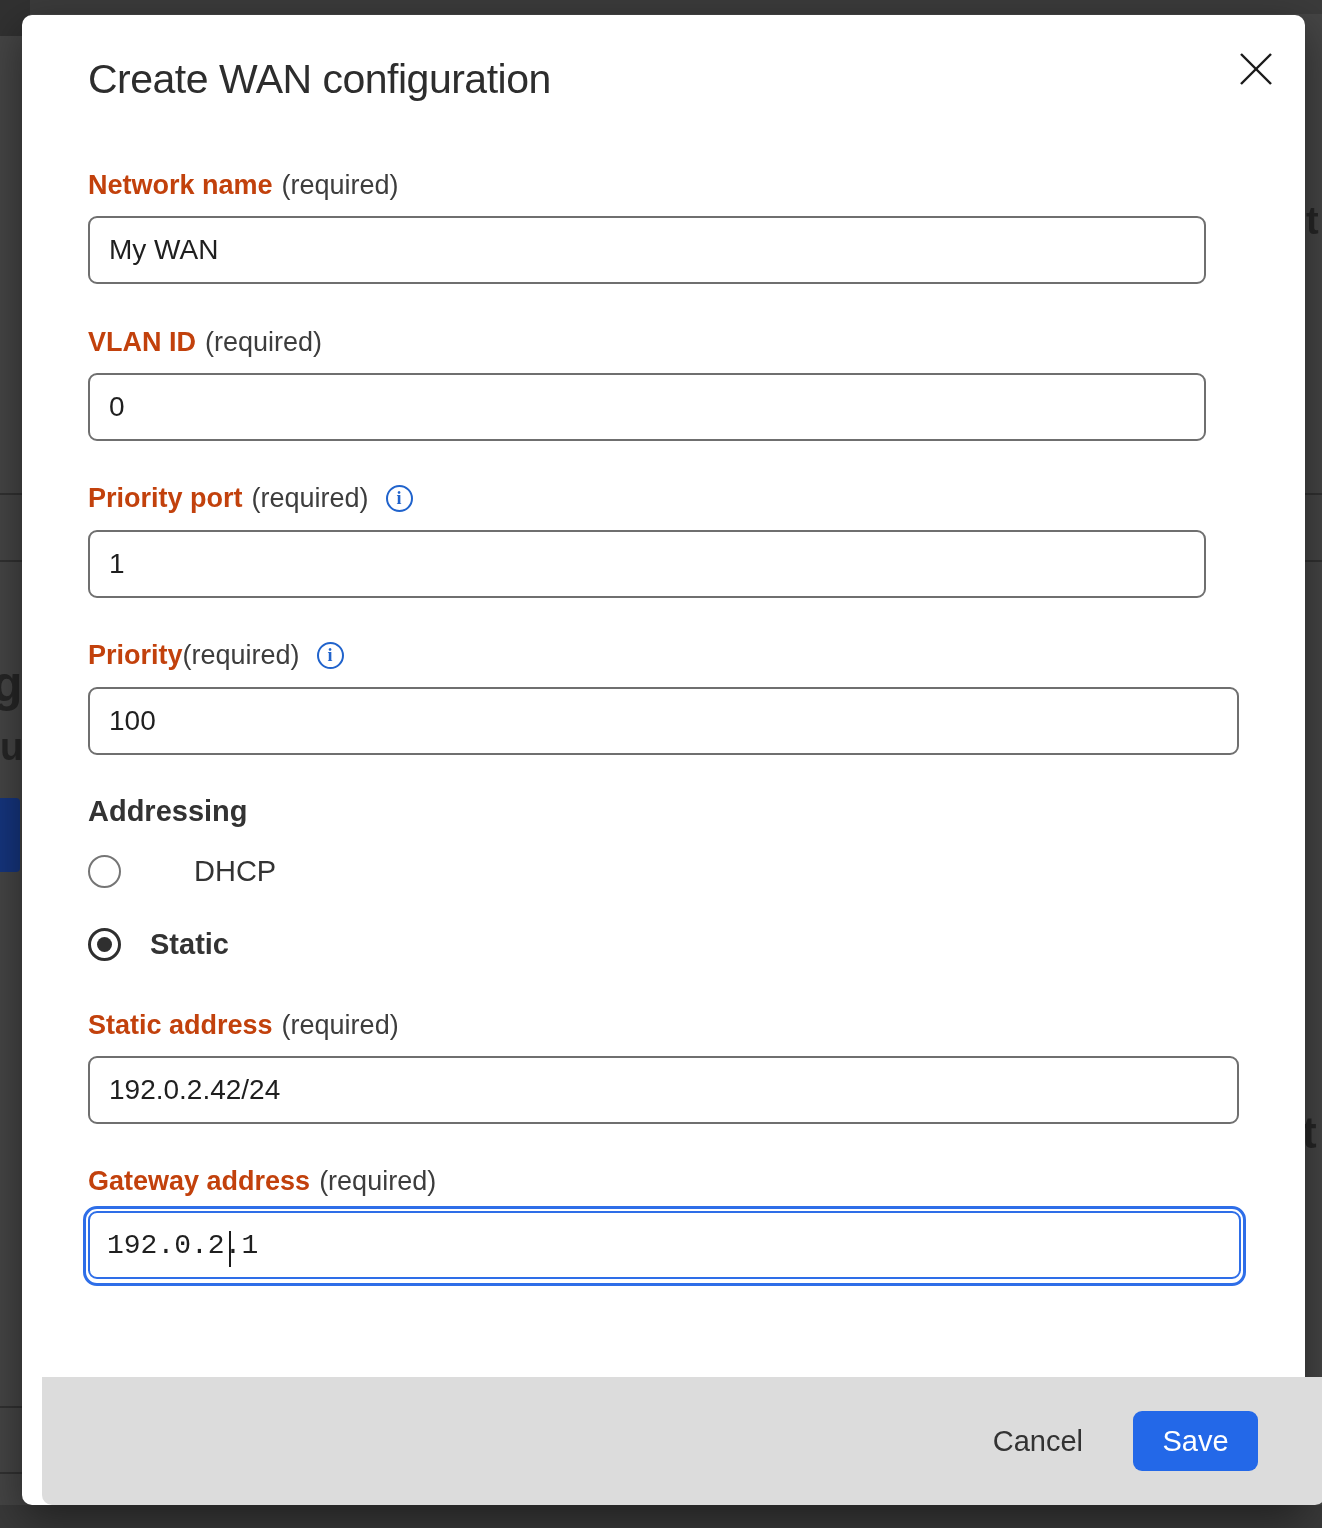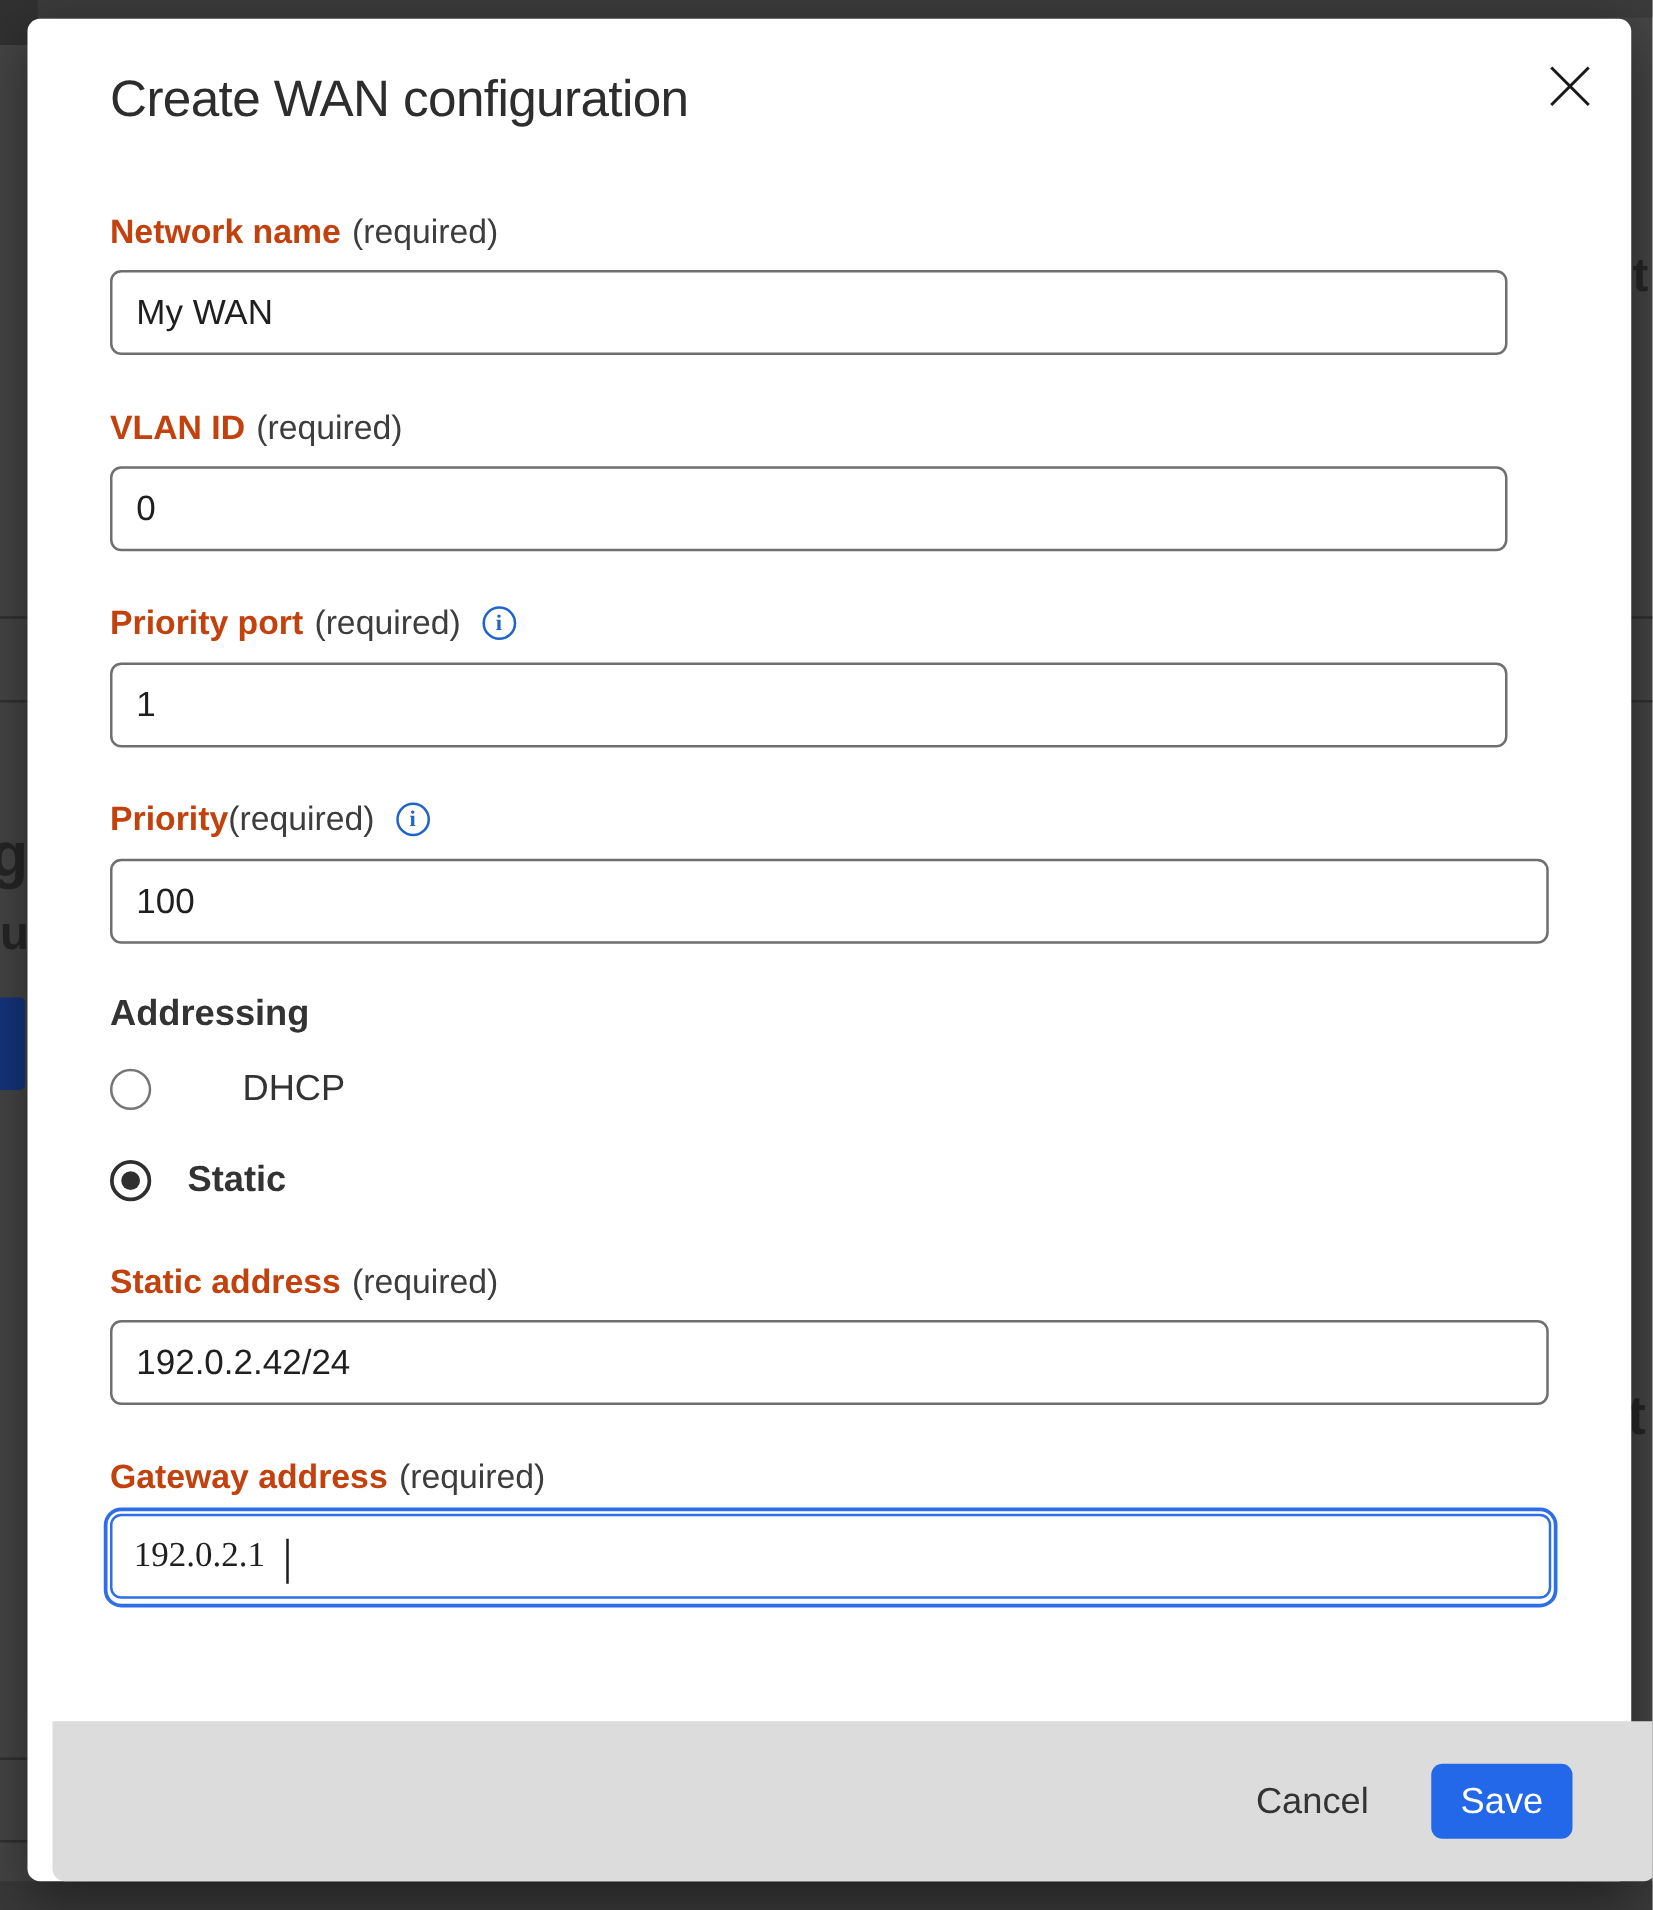--- a/index.html
+++ b/index.html
@@ -43,21 +43,21 @@
   .text-input { height:68px; border:2px solid #6f6f6f; border-radius:9px; background:#fff;
                 font-family:Liberation Sans, sans-serif; font-size:28px; color:#1f1f1f;
                 padding:0 0 0 19px; outline:none; }
   .w-narrow { width:1118px; }
   .w-wide  { width:1151px; }
 
   
   .focus-wrap { left:61px; top:1191px; width:1163px; height:80px;
                 border:3px solid #2e6ee8; border-radius:14px; padding:2px; background:#fff; }
   .focus-wrap input { position:static; width:100%; height:68px; border:2px solid #2e6ee8; border-radius:9px;
-                      font-family:Liberation Serif, serif; font-size:28px; color:#1f1f1f;
+                      font-family:Liberation Mono, monospace; font-size:28px; color:#1f1f1f;
                       padding:0 0 0 17px; outline:none; }
   .caret { left:143px; top:22px; width:2px; height:36px; background:#1c1c1c; animation:blink 1.1s steps(1) infinite; }
   @keyframes blink { 50% { opacity:0; } }
 
   
   .section-heading { left:66px; top:780px; font-size:29px; font-weight:700; color:#333333; }
   .radio-row { left:66px; height:36px; display:flex; align-items:center; cursor:pointer; }
   .radio-row.r-dhcp { top:838px;gap:44px; }
   .radio-row.r-static { top:911px; }
   .radio-outer { position:static; width:33px; height:33px; border-radius:50%; border:2px solid #757575;
@@ -66,21 +66,21 @@
   .radio-dot { position:static; width:15px; height:15px; border-radius:50%; background:#2f2f2f; }
   .radio-label { position:static; margin-left:29px; font-size:29px; color:#333333; }
   .radio-label.sel { font-weight:700; }
 
   
   .modal-footer { left:0; bottom:0; width:1283px; height:128px; background:#dcdcdc;
                   border-radius:0 0 10px 10px; display:flex; align-items:center;
                   justify-content:flex-end; gap:50px; padding-right:67px;margin-left:20px; }
   .cancel-btn { position:static; background:none; border:none; font-family:"Liberation Sans", sans-serif;
                 font-size:29px; color:#333333; cursor:pointer; }
-  .save-btn { position:static; width:113px; height:60px; border:none; border-radius:9px;
+  .save-btn { position:static; width:125px; height:60px; border:none; border-radius:9px;
               background:#2368e8; color:#ffffff; font-family:"Liberation Sans", sans-serif;
               font-size:29px; cursor:pointer; }
 </style>
 </head>
 <body>
 
 <div>
   <div class="frag top-band"></div>
   <div class="frag top-left-block"></div>
   <div class="frag left-col"></div>

